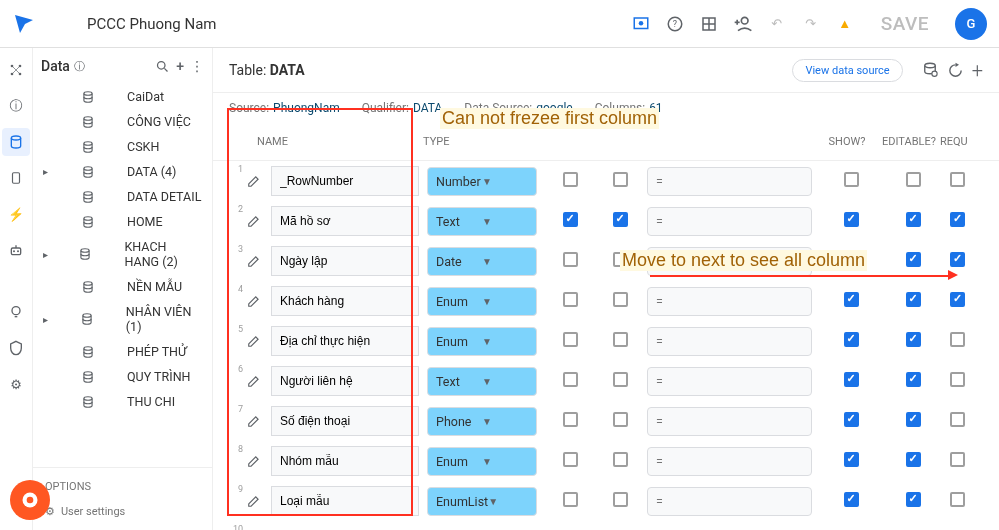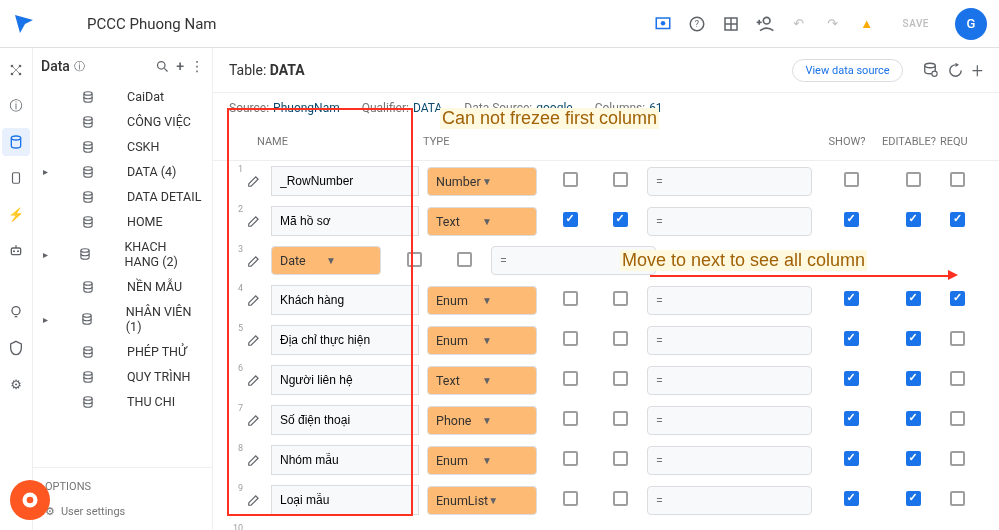--- a/index.html
+++ b/index.html
@@ -4,21 +4,21 @@
 <style>
 * { box-sizing: border-box; margin: 0; padding: 0; }
 body { font-family: 'Roboto', Arial, sans-serif; font-size: 13px; color: #333; background: #fff; width: 999px; height: 530px; overflow: hidden; position: relative; }
 
 
 .topbar { height: 48px; display: flex; align-items: center; padding: 0 12px; border-bottom: 1px solid #e0e0e0; }
 .topbar .appicon { width: 24px; height: 24px; margin-right: 12px; }
 .topbar .title { font-size: 15px; color: #333; flex: 1; margin-left: 39px; }
 .topbar .ticons { display: flex; align-items: center; gap: 14px; }
 .topbar .ticon { width: 20px; height: 20px; display: flex; align-items: center; justify-content: center; color: #5f6368; cursor: pointer; }
-.topbar .savebtn { color: #bdbdbd; font-weight: 500; padding: 6px 12px; border-radius: 4px; letter-spacing: 0.5px; font-size: 10px; }
+.topbar .savebtn { color: #bdbdbd; font-weight: 500; padding: 6px 12px; border-radius: 4px; letter-spacing: 0.5px; font-size: 19px; }
 .topbar .avatar { width: 32px; height: 32px; border-radius: 50%; background: #1a73e8; color: #fff; display: flex; align-items: center; justify-content: center; font-weight: 500; }
 
 .main { display: flex; height: 482px; }
 
 
 .rail { width: 33px; display: flex; flex-direction: column; align-items: center; padding-top: 8px; gap: 8px; border-right: 1px solid #eee; }
 .rail .ricon { width: 28px; height: 28px; display: flex; align-items: center; justify-content: center; color: #5f6368; border-radius: 4px; cursor: pointer; }
 .rail .ricon.active { background: #e8f0fe; color: #1a73e8; }
 
 
@@ -53,21 +53,21 @@
 .col-formula { width: 175px; padding-left: 10px; }
 .col-show { width: 62px; text-align: center; }
 .col-editable { width: 62px; text-align: center; }
 .col-req { width: 45px; text-align: left; }
 
 .grid-row { display: flex; align-items: center; padding: 5px 0 5px 20px; }
 .row-idx { width: 10px; font-size: 9px; color: #9e9e9e; text-align: right; align-self: flex-start; margin-top: -2px; }
 .row-edit { width: 24px; text-align: center; color: #5f6368; cursor: pointer; margin-left: 4px; }
 .row-name { width: 148px; margin-right: 8px; }
 .row-name input { width: 100%; padding: 7px 8px; border: 1px solid #dadce0; border-radius: 0; font-size: 12px; background: #f8f9fa; }
-.row-type { width: 110px; margin-right: 8px; display: flex; align-items: center; border: 1px solid #dadce0; border-radius: 4px; padding: 6px 8px; background: #fdba74; }
+.row-type { width: 110px; margin-right: 8px; display: flex; align-items: center; border: 1px solid #dadce0; border-radius: 4px; padding: 6px 8px; background: #7dd3fc; }
 .row-type span { flex: 1; font-size: 12.5px; }
 .row-type .dd { color: #5f6368; font-size: 10px; }
 .row-ck { width: 50px; text-align: center; }
 .row-formula { width: 165px; margin: 0 8px 0 2px; display: flex; align-items: center; border: 1px solid #dadce0; border-radius: 4px; padding: 6px 8px; background: #f8f9fa; color: #757575; font-size: 12.5px; }
 .row-sh { width: 62px; text-align: center; }
 .row-ed { width: 62px; text-align: center; }
 .row-rq { width: 45px; text-align: left; padding-left: 6px; }
 
 .checkbox { width: 15px; height: 15px; display: inline-block; border: 2px solid #9e9e9e; border-radius: 2px; cursor: pointer; }
 .checkbox.checked { background: #1a73e8; border-color: #1a73e8; position: relative; }
@@ -418,20 +418,21 @@
     <div class="row-ed"><span class="checkbox checked"></span></div>
     <div class="row-rq"><span class="checkbox checked"></span></div>
   </div>
           <div class="grid-row">
     <div class="row-idx">3</div>
     <div class="row-edit">
               <svg width="14" height="14" viewBox="0 0 24 24">
                 <path d="M3 17 L15 5 L19 9 L7 21 L3 21 Z" fill="none" stroke="currentColor" stroke-width="2"></path>
               </svg>
             </div>
+    <div class="row-name"><input value="Ngày lập" style=""></div>
     <div class="row-type">
               <span>Date</span>
               <span class="dd">▼</span>
             </div>
     <div class="row-ck"><span class="checkbox "></span></div>
     <div class="row-ck"><span class="checkbox "></span></div>
     <div class="row-formula">=</div>
     <div class="row-sh"><span class="checkbox checked"></span></div>
     <div class="row-ed"><span class="checkbox checked"></span></div>
     <div class="row-rq"><span class="checkbox checked"></span></div>

